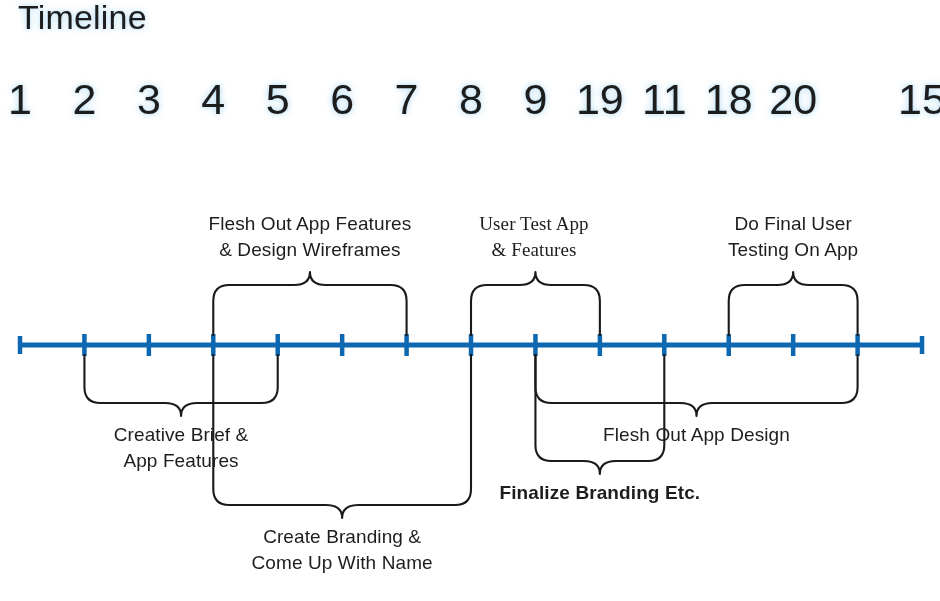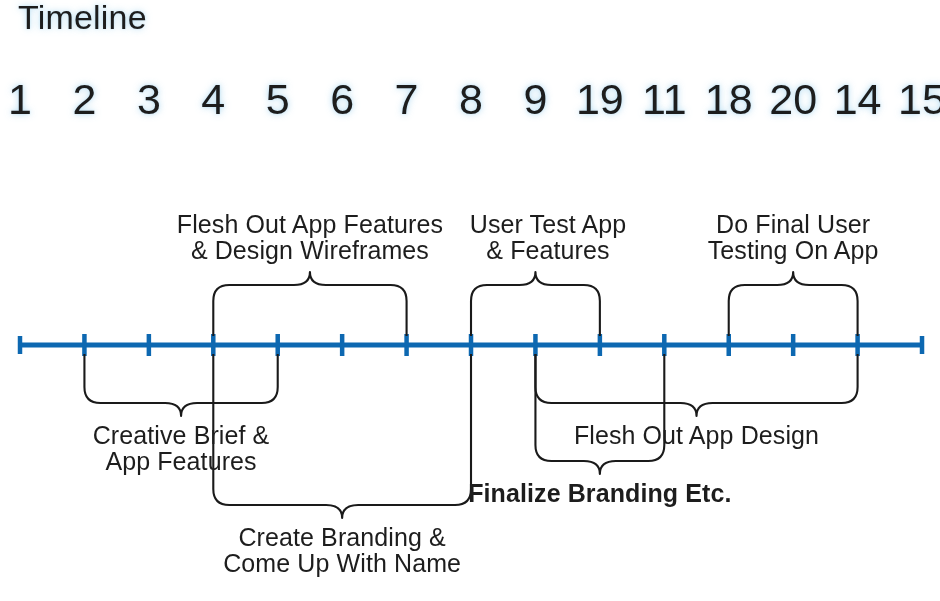--- a/index.html
+++ b/index.html
@@ -62,21 +62,21 @@
     position: absolute;
     left: 0; top: 0;
     width: 940px;
     height: 601px;
   }
 
   
   .caption {
     position: absolute;
     text-align: center;
-    font-size: 25px;
+    font-size: 19px;
     line-height: 26px;
     color: #1d1d1d;
     white-space: pre-line;
     letter-spacing: 0.1px;
   }
 </style>
 </head>
 <body>
 
 <div id="stage">
@@ -90,21 +90,20 @@
       <div class="tick-num" style="left: 181.29px;">4</div>
       <div class="tick-num" style="left: 245.72px;">5</div>
       <div class="tick-num" style="left: 310.15px;">6</div>
       <div class="tick-num" style="left: 374.58px;">7</div>
       <div class="tick-num" style="left: 439.01px;">8</div>
       <div class="tick-num" style="left: 503.44px;">9</div>
       <div class="tick-num" style="left: 567.87px;">19</div>
       <div class="tick-num" style="left: 632.3px;">11</div>
       <div class="tick-num" style="left: 696.73px;">18</div>
       <div class="tick-num" style="left: 761.16px;">20</div>
-      <div class="tick-num" style="left: 825.59px;">14</div>
       <div class="tick-num" style="left: 890.02px;">15</div>
     </div>
 
   <svg id="draw" viewBox="0 0 940 601" width="940" height="601" xmlns="http://www.w3.org/2000/svg">
       <line x1="20" y1="345" x2="922" y2="345" stroke="#0d68b1" stroke-width="5" stroke-linecap="butt"></line>
       <line x1="20" y1="336" x2="20" y2="354" stroke="#0d68b1" stroke-width="4.5" stroke-linecap="butt"></line>
       <line x1="84.43" y1="334" x2="84.43" y2="356" stroke="#0d68b1" stroke-width="4.5" stroke-linecap="butt"></line>
       <line x1="148.86" y1="334" x2="148.86" y2="356" stroke="#0d68b1" stroke-width="4.5" stroke-linecap="butt"></line>
       <line x1="213.29000000000002" y1="334" x2="213.29000000000002" y2="356" stroke="#0d68b1" stroke-width="4.5" stroke-linecap="butt"></line>
       <line x1="277.72" y1="334" x2="277.72" y2="356" stroke="#0d68b1" stroke-width="4.5" stroke-linecap="butt"></line>
@@ -123,21 +122,21 @@
       <path d="M 728.73 336 L 728.73 301 Q 728.73 285 744.73 285 L 777.1600000000001 285 Q 793.1600000000001 285 793.1600000000001 272 Q 793.1600000000001 285 809.1600000000001 285 L 841.5900000000001 285 Q 857.5900000000001 285 857.5900000000001 301 L 857.5900000000001 336" fill="none" stroke="#1a1a1a" stroke-width="2.1" stroke-linecap="butt" stroke-linejoin="round"></path>
       <path d="M 84.43 354 L 84.43 387 Q 84.43 403 100.43 403 L 165.07500000000002 403 Q 181.07500000000002 403 181.07500000000002 416 Q 181.07500000000002 403 197.07500000000002 403 L 261.72 403 Q 277.72 403 277.72 387 L 277.72 354" fill="none" stroke="#1a1a1a" stroke-width="2.1" stroke-linecap="butt" stroke-linejoin="round"></path>
       <path d="M 213.29000000000002 354 L 213.29000000000002 489 Q 213.29000000000002 505 229.29000000000002 505 L 326.15000000000003 505 Q 342.15000000000003 505 342.15000000000003 518 Q 342.15000000000003 505 358.15000000000003 505 L 455.01000000000005 505 Q 471.01000000000005 505 471.01000000000005 489 L 471.01000000000005 354" fill="none" stroke="#1a1a1a" stroke-width="2.1" stroke-linecap="butt" stroke-linejoin="round"></path>
       <path d="M 535.44 354 L 535.44 387 Q 535.44 403 551.44 403 L 680.5150000000001 403 Q 696.5150000000001 403 696.5150000000001 416 Q 696.5150000000001 403 712.5150000000001 403 L 841.5900000000001 403 Q 857.5900000000001 403 857.5900000000001 387 L 857.5900000000001 354" fill="none" stroke="#1a1a1a" stroke-width="2.1" stroke-linecap="butt" stroke-linejoin="round"></path>
       <path d="M 535.44 354 L 535.44 445 Q 535.44 461 551.44 461 L 583.8700000000001 461 Q 599.8700000000001 461 599.8700000000001 474 Q 599.8700000000001 461 615.8700000000001 461 L 648.3000000000001 461 Q 664.3000000000001 461 664.3000000000001 445 L 664.3000000000001 354" fill="none" stroke="#1a1a1a" stroke-width="2.1" stroke-linecap="butt" stroke-linejoin="round"></path>
     </svg>
 
   <div id="captions">
       <div class="caption" style="width: 320px; left: 149.935px; top: 211px;">Flesh Out App Features
 &amp; Design Wireframes</div>
-      <div class="caption" style="width: 320px; left: 388px; top: 211px;">User Test App
+      <div class="caption" style="width: 320px; left: 374px; top: 211px; font-family: Liberation Serif, serif;">User Test App
 &amp; Features</div>
       <div class="caption" style="width: 320px; left: 633.16px; top: 211px;">Do Final User
 Testing On App</div>
       <div class="caption" style="width: 320px; left: 21.075px; top: 422px;">Creative Brief &amp;
 App Features</div>
       <div class="caption" style="width: 320px; left: 182.15px; top: 524px;">Create Branding &amp;
 Come Up With Name</div>
       <div class="caption" style="width: 320px; left: 536.515px; top: 422px;">Flesh Out App Design</div>
       <div class="caption" style="width: 320px; left: 439.87px; top: 480px; font-weight: bold;">Finalize Branding Etc.</div>
     </div>

